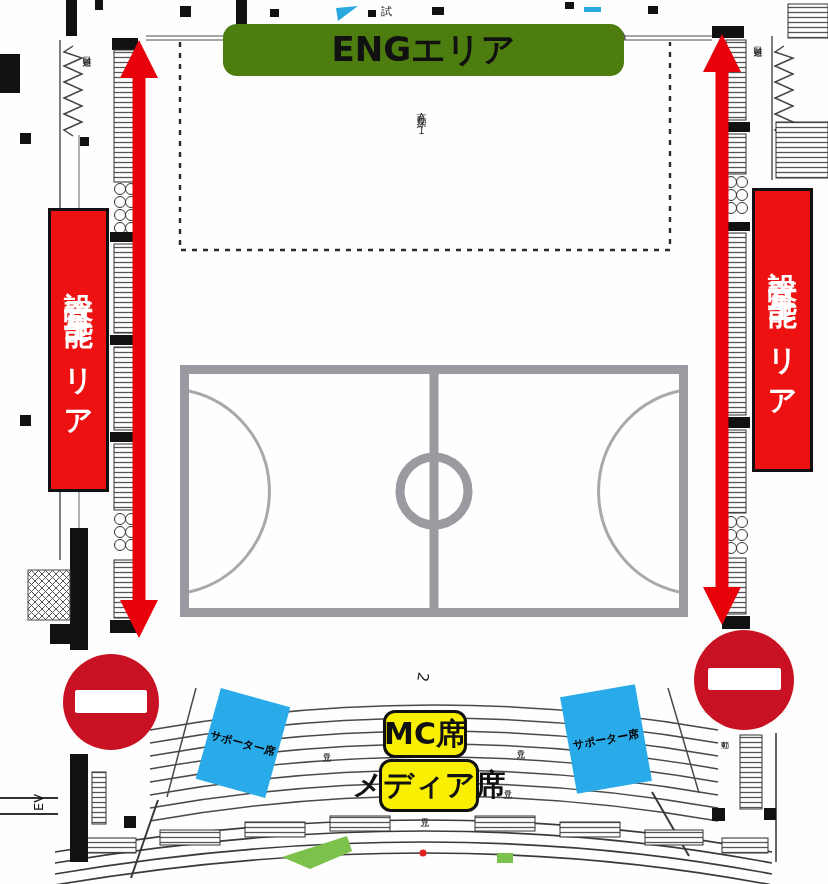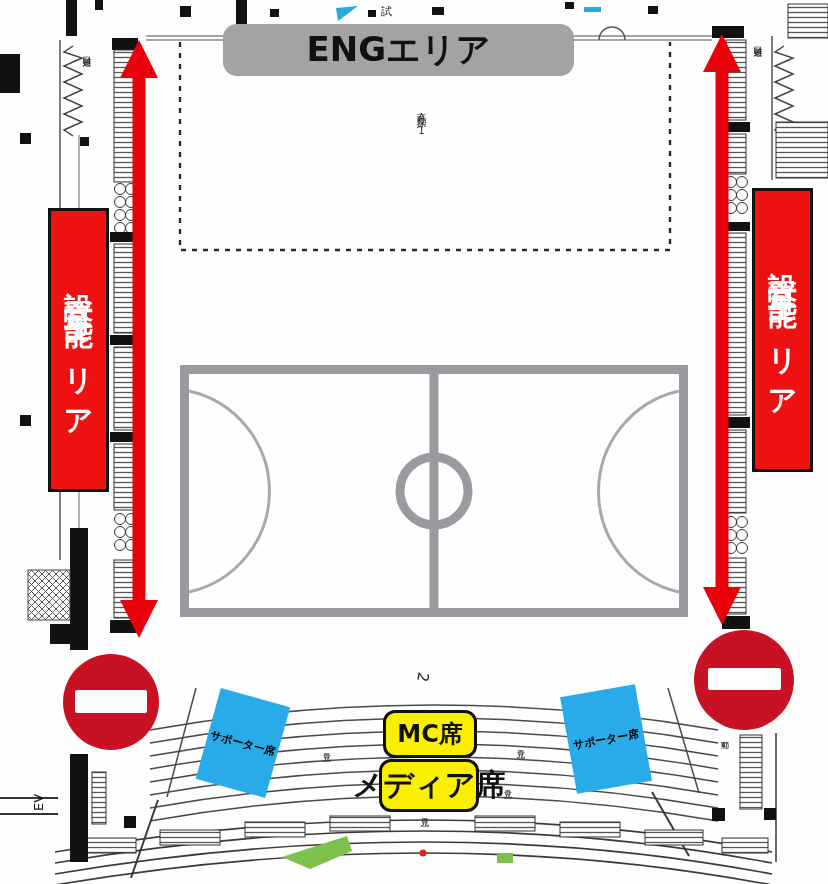--- a/index.html
+++ b/index.html
@@ -1,30 +1,30 @@
 <!DOCTYPE html>
 <html><head>
 <meta charset="utf-8">
 <style>
   html,body{margin:0;padding:0;background:#fff;}
   .stage{position:relative;width:828px;height:884px;background:#fefefe;overflow:hidden;
          font-family:"DejaVu Sans",sans-serif;}
   .stage svg{position:absolute;left:0;top:0;}
   .abs{position:absolute;box-sizing:border-box;}
-  .eng-banner{left:223px;top:24px;width:351px;height:52px;background:#a3a3a3;border-radius:14px;
+  .eng-banner{left:223px;top:24px;width:401px;height:52px;background:#4d7c0f;border-radius:14px;
     display:flex;align-items:center;justify-content:center;font-size:34px;font-weight:bold;color:#111;}
   .install-banner{width:61px;height:284px;background:#ee1111;border:3px solid #111;
     display:flex;align-items:center;justify-content:center;}
   .install-banner span{writing-mode:vertical-rl;text-orientation:upright;color:#fff;
     font-size:29px;font-weight:bold;letter-spacing:9px;line-height:1;}
   .install-left{left:48px;top:208px;}
   .install-right{left:752px;top:188px;}
   .ybox{background:#f8f000;border:3px solid #111;border-radius:12px;display:flex;
     align-items:center;justify-content:center;font-weight:bold;color:#111;white-space:nowrap;}
-  .mc-box{left:383px;top:710px;width:94px;height:48px;font-size:24px;}
+  .mc-box{left:383px;top:710px;width:84px;height:48px;font-size:30px;}
   .media-box{left:379px;top:759px;width:100px;height:53px;font-size:30px;}
   .supporter{background:#2aabe9;display:flex;align-items:center;justify-content:center;}
   .supporter span{font-size:11px;font-weight:bold;color:#000;white-space:nowrap;}
   .supporter-left{left:207px;top:696px;width:72px;height:94px;transform:rotate(15.5deg);}
   .supporter-right{left:568px;top:690px;width:76px;height:98px;transform:rotate(-10deg);}
   .vtext{writing-mode:vertical-rl;text-orientation:upright;color:#333;line-height:1;}
   .movable-floor{left:416px;top:106px;font-size:10px;letter-spacing:2px;color:#3a3a3a;}
   .exit-l{left:82px;top:50px;font-size:9px;color:#222;}
   .exit-r{left:753px;top:40px;font-size:9px;color:#222;}
   .ev{left:30px;top:795px;font-size:13px;color:#111;transform:rotate(-90deg);}

